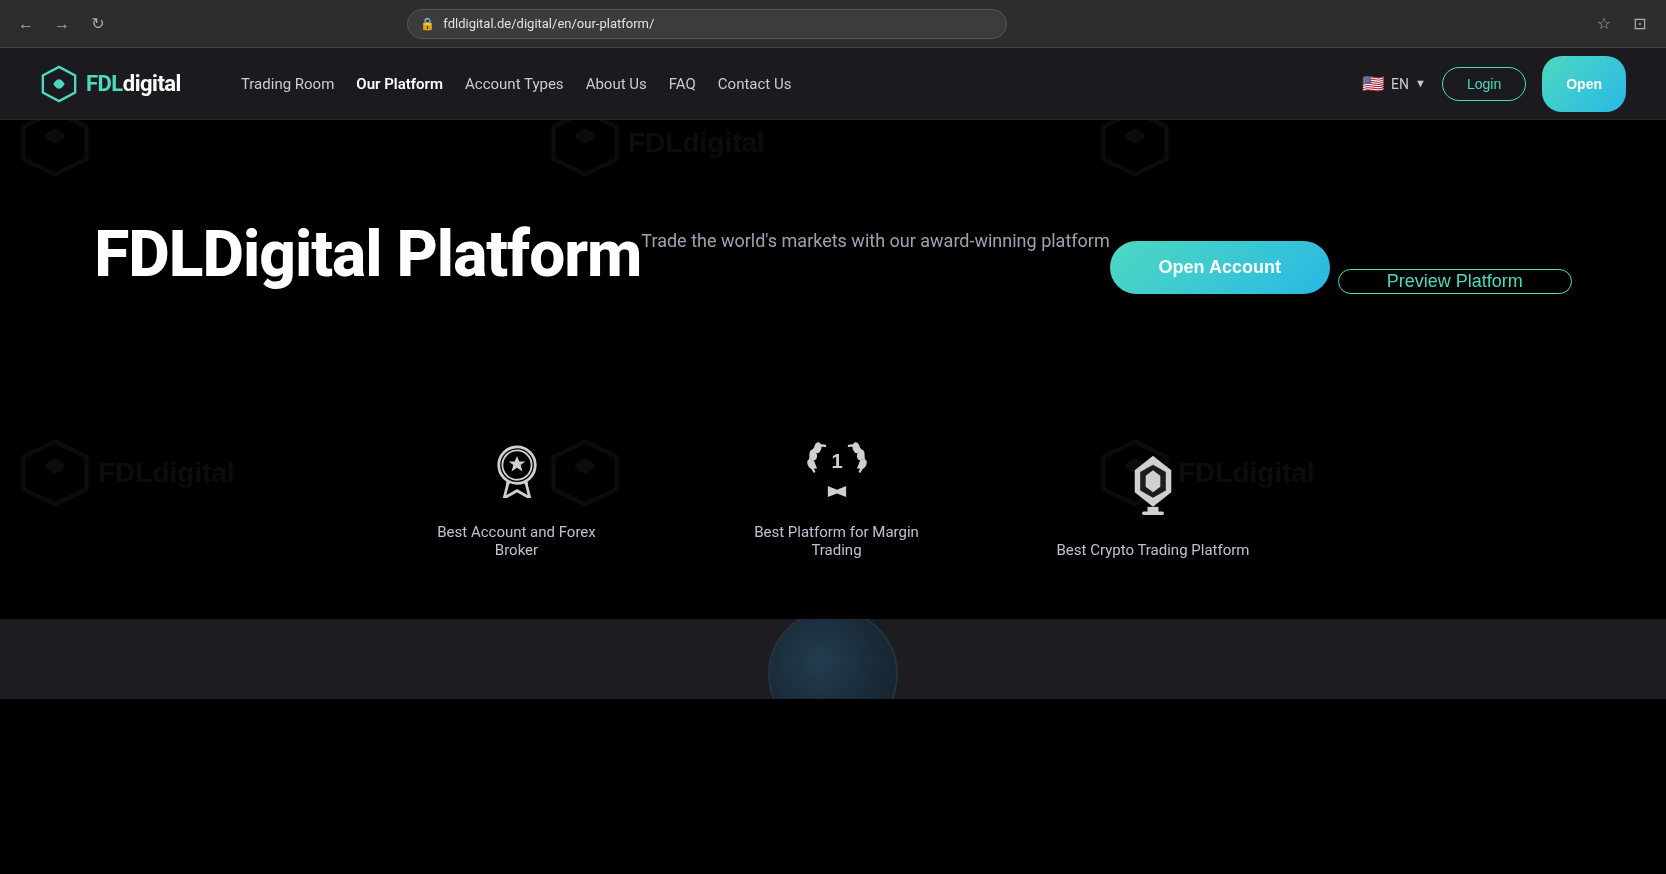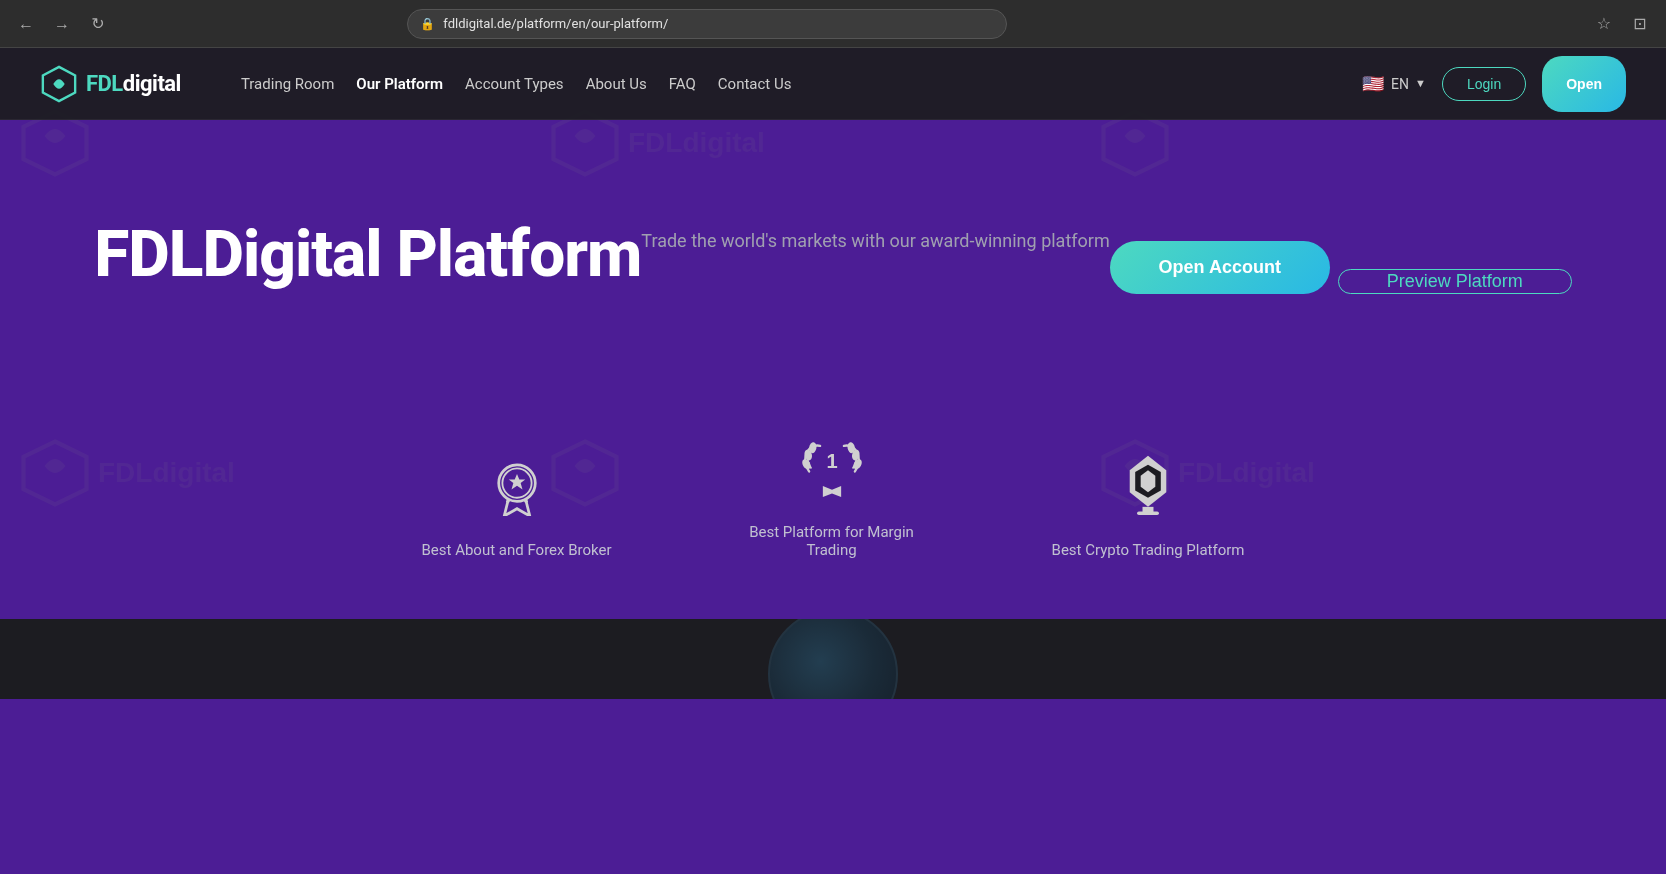--- a/index.html
+++ b/index.html
@@ -76,21 +76,21 @@
       cursor: pointer;
       display: flex;
       align-items: center;
       justify-content: center;
       border-radius: 4px;
     }
 
     
     .site-wrapper {
       min-height: 826px;
-      background: #4c1d95;
+      background: #000000;
       position: relative;
       overflow: hidden;
     }
 
     
     .bg-icons {
       position: absolute;
       top: 0;
       left: 0;
       width: 100%;
@@ -312,21 +312,21 @@
 </head>
 <body>
 
 <div class="browser-chrome">
   <button class="browser-nav-btn">←</button>
   <button class="browser-nav-btn">→</button>
   <button class="browser-nav-btn">↻</button>
 
   <div class="browser-address-bar">
     <span class="address-lock">🔒</span>
-    <span class="address-text">fdldigital.de/platform/en/our-platform/</span>
+    <span class="address-text">fdldigital.de/digital/en/our-platform/</span>
   </div>
 
   <div class="browser-actions">
     <button class="browser-action-btn">☆</button>
     <button class="browser-action-btn">⊡</button>
   </div>
 </div>
 
 <div class="site-wrapper">
 
@@ -420,21 +420,21 @@
       <div class="award-icon">
         <svg width="64" height="70" viewBox="0 0 64 70" fill="#d0d0d0">
           <circle cx="32" cy="34" r="20" fill="none" stroke="#d0d0d0" stroke-width="3"></circle>
           <circle cx="32" cy="34" r="16" fill="none" stroke="#d0d0d0" stroke-width="2"></circle>
           <polygon points="32,24 34.5,30 41,30 36,34 38,41 32,37 26,41 28,34 23,30 29.5,30" fill="#d0d0d0"></polygon>
           <path d="M22,54 L18,70 L32,62 L46,70 L42,54" fill="none" stroke="#d0d0d0" stroke-width="3"></path>
           <circle cx="22" cy="54" r="2" fill="#d0d0d0"></circle>
           <circle cx="42" cy="54" r="2" fill="#d0d0d0"></circle>
         </svg>
       </div>
-      <span class="award-text">Best About and Forex Broker</span>
+      <span class="award-text">Best Account and Forex Broker</span>
     </div>
 
     <div class="award-item">
       <div class="award-icon">
         <svg width="70" height="68" viewBox="0 0 70 68" fill="#d0d0d0">
 
           <path d="M10,40 Q2,30 8,18 Q14,10 22,12" fill="none" stroke="#d0d0d0" stroke-width="2.5" stroke-linecap="round"></path>
           <path d="M12,36 Q6,28 10,20" fill="none" stroke="#d0d0d0" stroke-width="2" stroke-linecap="round"></path>
           <path d="M60,40 Q68,30 62,18 Q56,10 48,12" fill="none" stroke="#d0d0d0" stroke-width="2.5" stroke-linecap="round"></path>
           <path d="M58,36 Q64,28 60,20" fill="none" stroke="#d0d0d0" stroke-width="2" stroke-linecap="round"></path>

